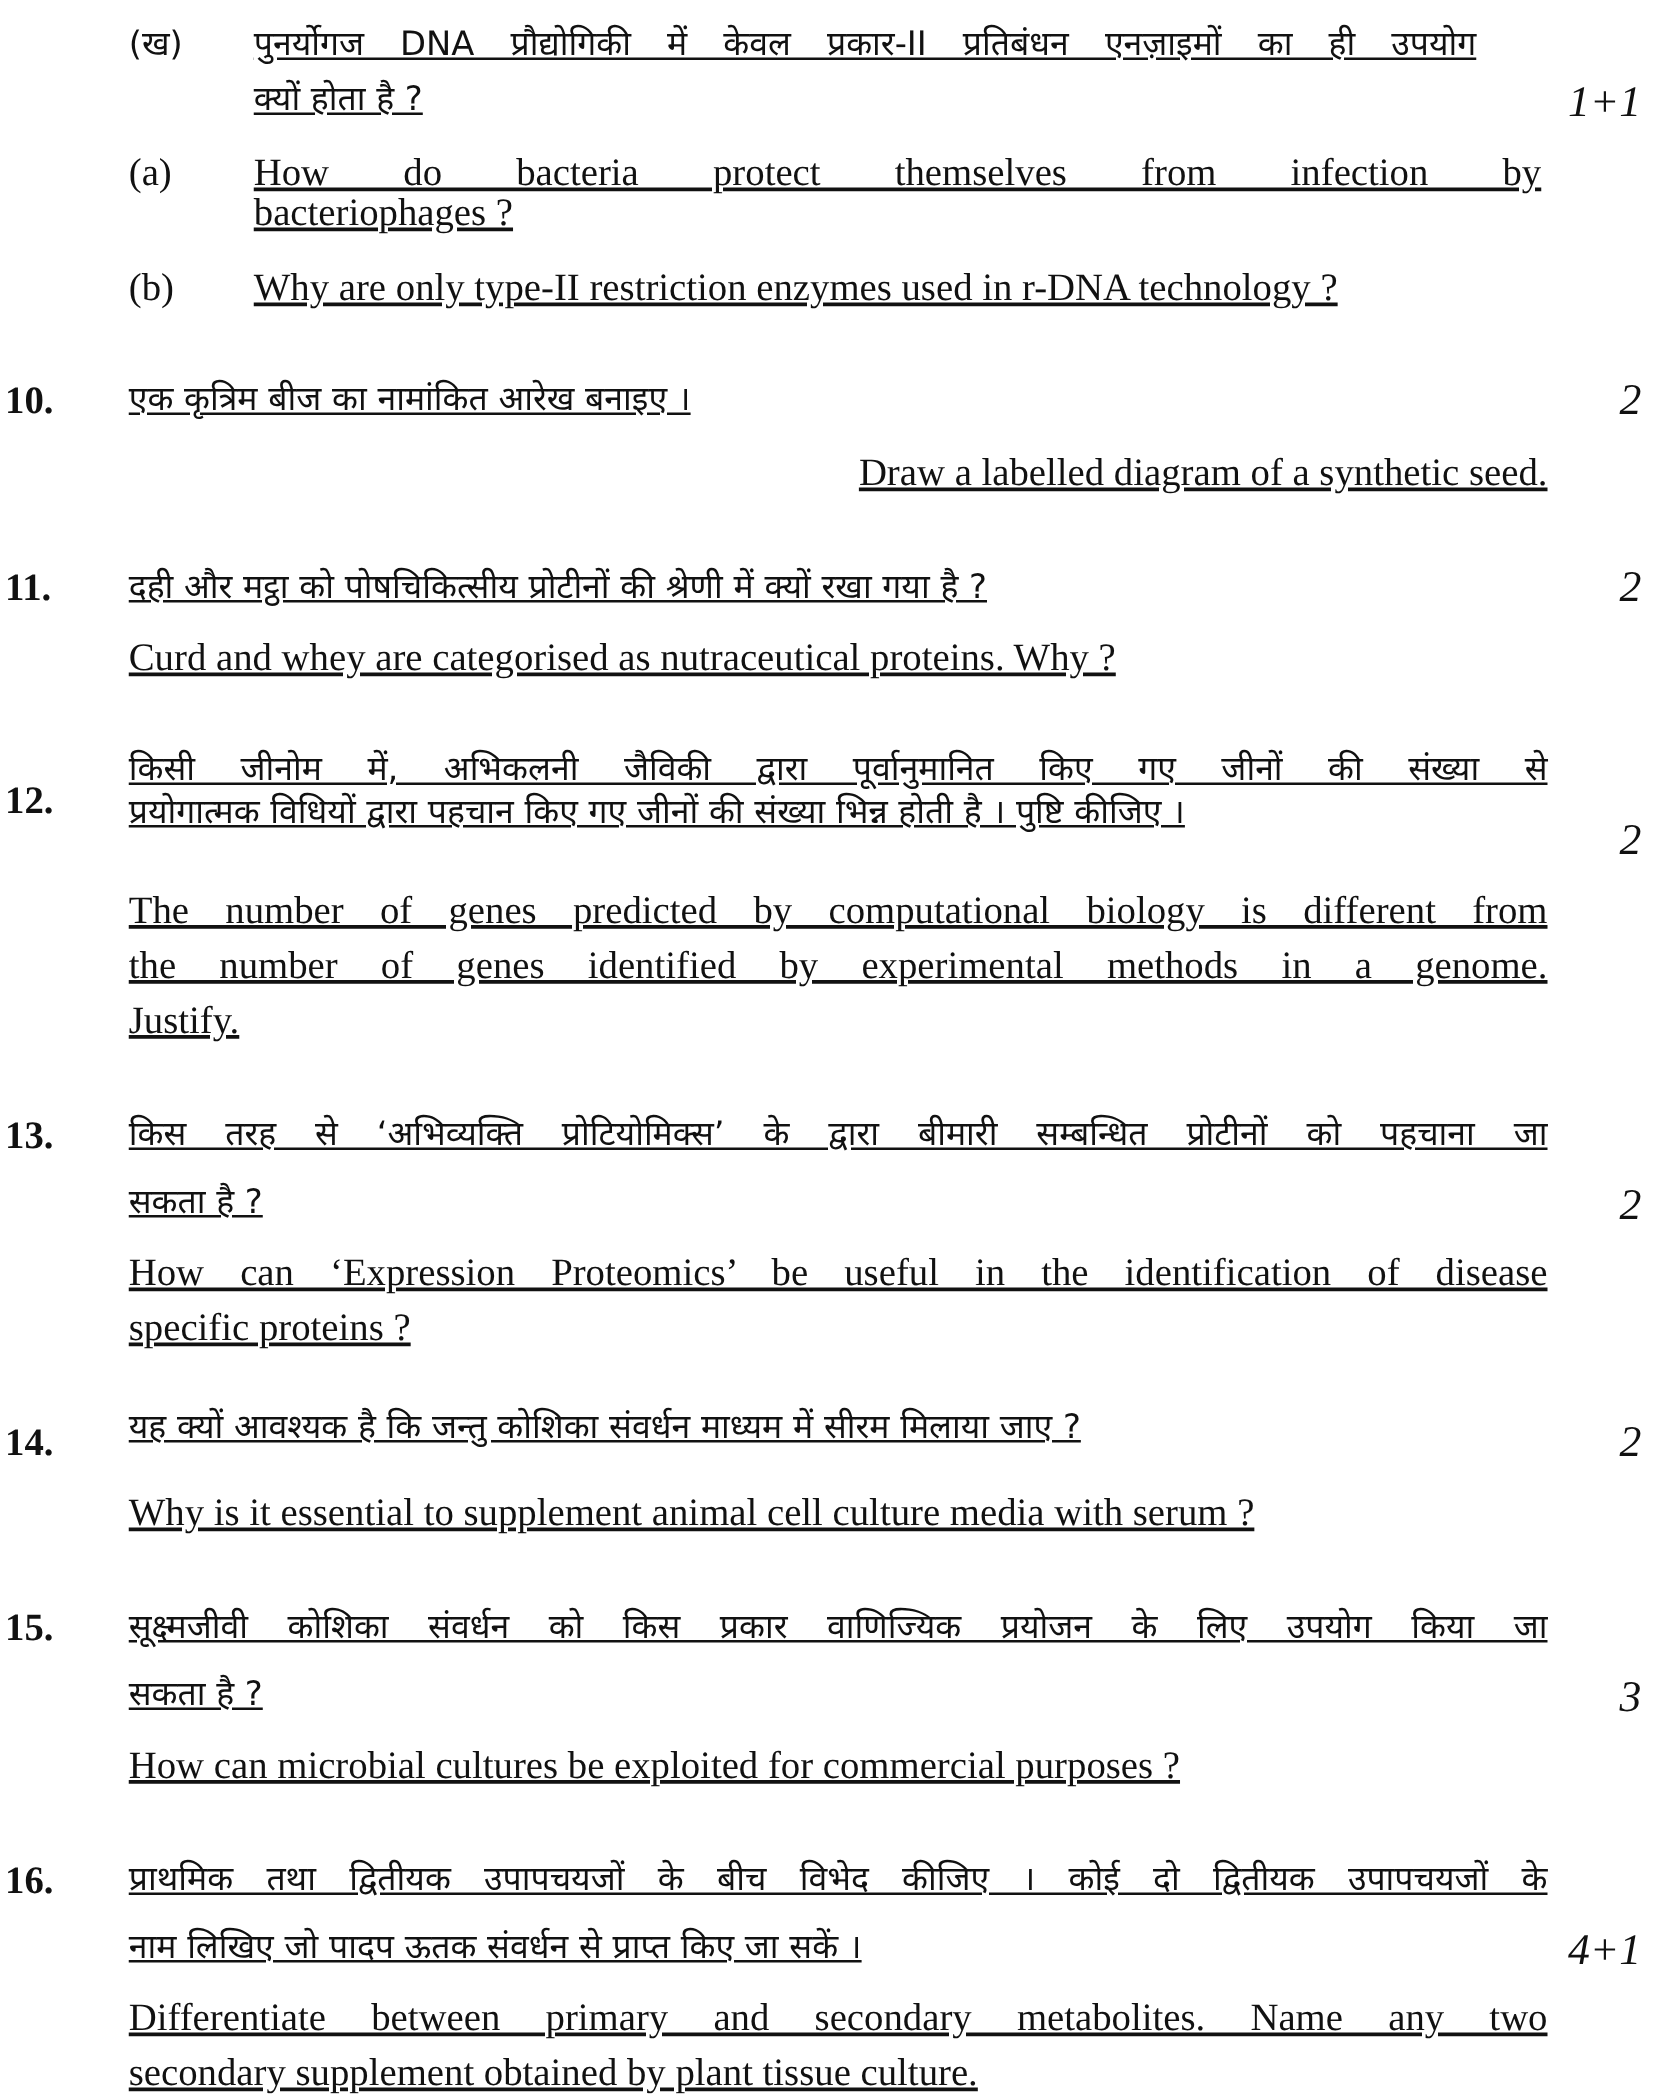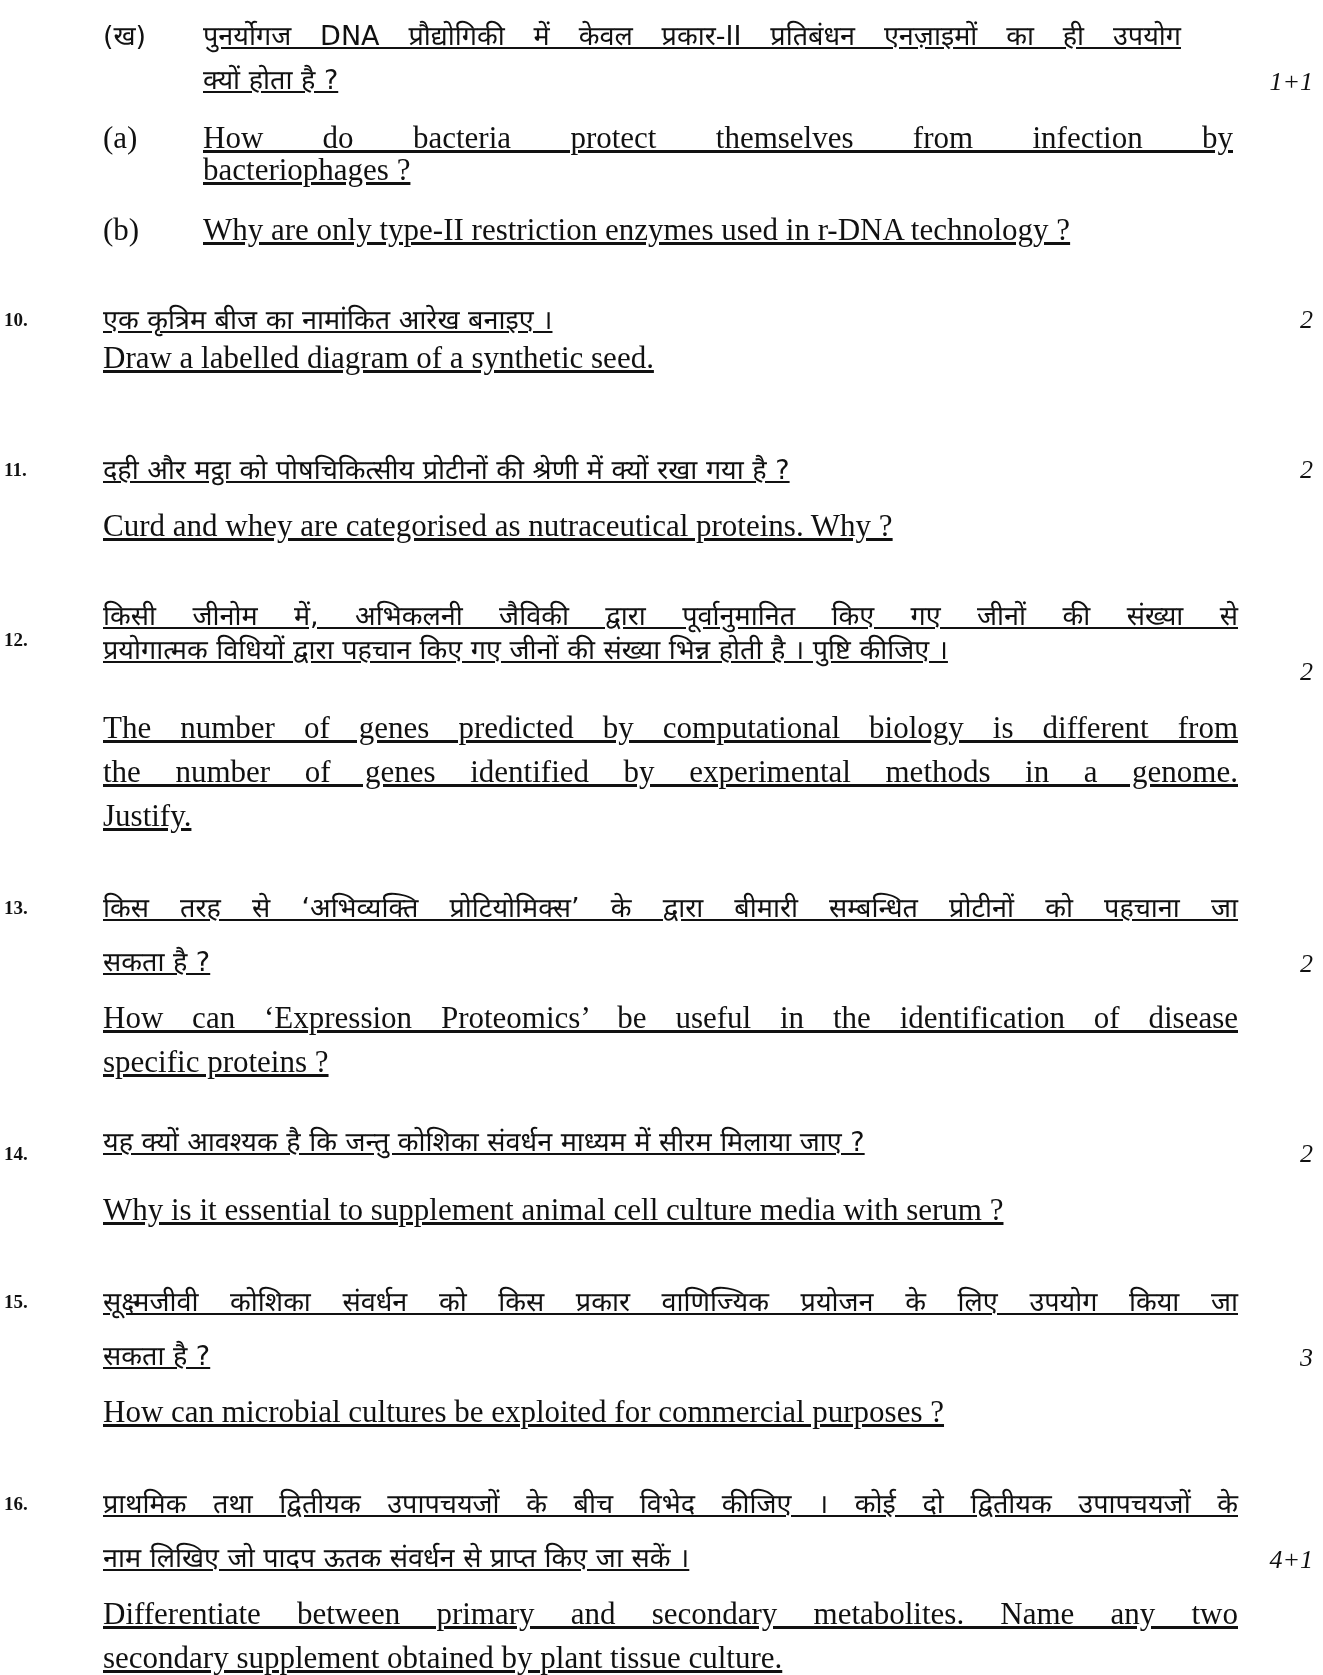--- a/index.html
+++ b/index.html
@@ -25,21 +25,21 @@
     .q {
       position: absolute;
       left: 0;
       width: 1323px;
     }
     .qnum {
       position: absolute;
       left: 4px;
       font-family: "Liberation Serif", "DejaVu Serif", serif;
       font-weight: bold;
-      font-size: 19px;
+      font-size: 31px;
       line-height: 36px;
     }
     .label {
       position: absolute;
       font-family: "Liberation Serif", "DejaVu Serif", serif;
       font-size: 29px;
       line-height: 36px;
     }
     .line {
       position: absolute;
@@ -67,21 +67,21 @@
     }
     .sub-line {
       left: 203px;
       width: 1035px;
     }
     .marks {
       position: absolute;
       right: 10px;
       font-family: "Liberation Serif", "DejaVu Serif", serif;
       font-style: italic;
-      font-size: 26px;
+      font-size: 35px;
       line-height: 36px;
       text-align: right;
     }
   </style>
 </head>
 <body>
 
 <div class="page">
 
   <div class="q" style="top:0;">
@@ -95,21 +95,21 @@
     <div class="line en sub-line" style="top:152px;">bacteriophages ?</div>
 
     <span class="label en" style="left:103px; top:212px;">(b)</span>
     <div class="line en sub-line" style="top:212px; width:1080px;">Why are only type-II restriction enzymes used in r-DNA technology ?</div>
   </div>
 
   <div class="q" style="top:0;">
     <span class="qnum" style="top:302px;">10.</span>
     <div class="line hi" style="top:302px;">एक कृत्रिम बीज का नामांकित आरेख बनाइए ।</div>
     <span class="marks" style="top:302px;">2</span>
-    <div class="line en" style="top:340px;">Draw a labelled diagram of a synthetic seed.</div>
+    <div class="line en" style="top:360px;text-align:right;">Draw a labelled diagram of a synthetic seed.</div>
   </div>
 
   <div class="q" style="top:0;">
     <span class="qnum" style="top:452px;">11.</span>
     <div class="line hi" style="top:452px;">दही और मट्ठा को पोषचिकित्सीय प्रोटीनों की श्रेणी में क्यों रखा गया है ?</div>
     <span class="marks" style="top:452px;">2</span>
     <div class="line en" style="top:508px;">Curd and whey are categorised as nutraceutical proteins. Why ?</div>
   </div>
 
   <div class="q" style="top:0;">

